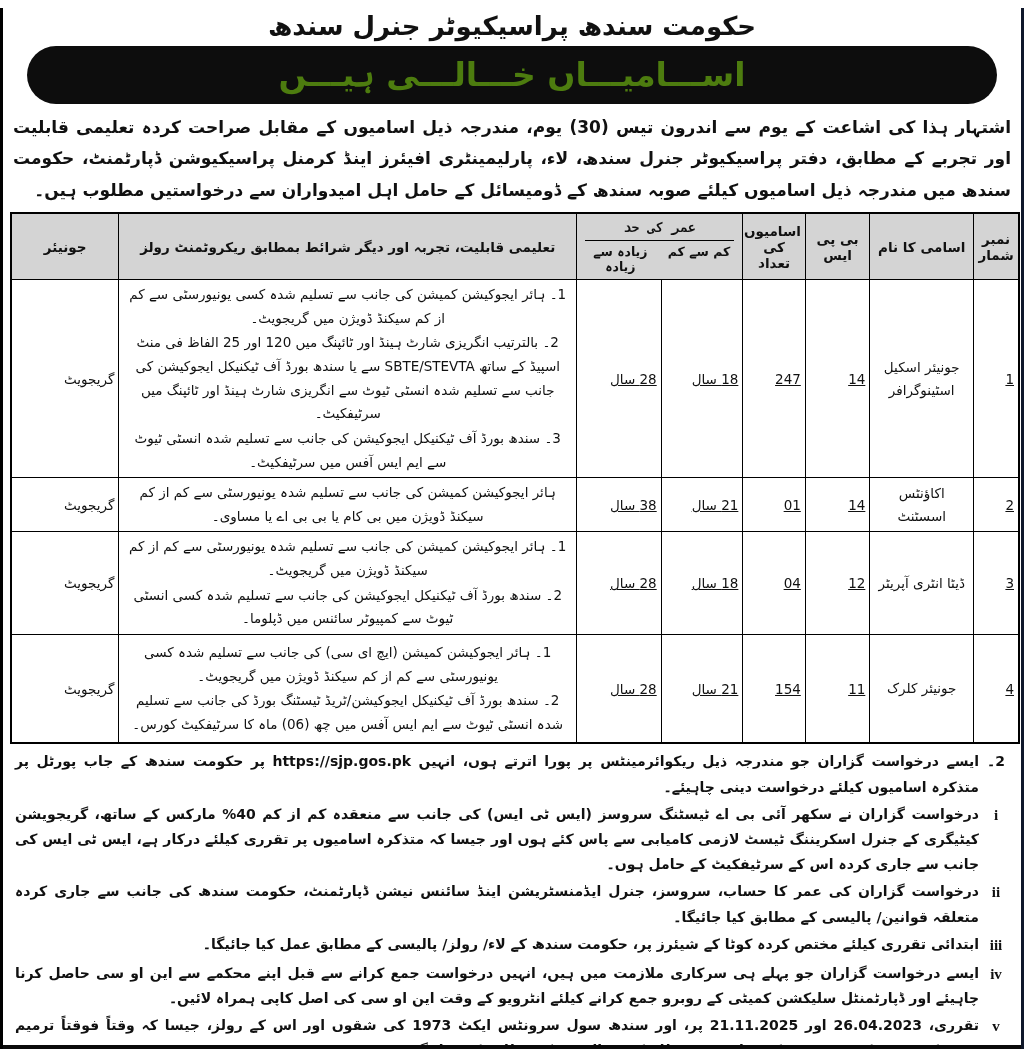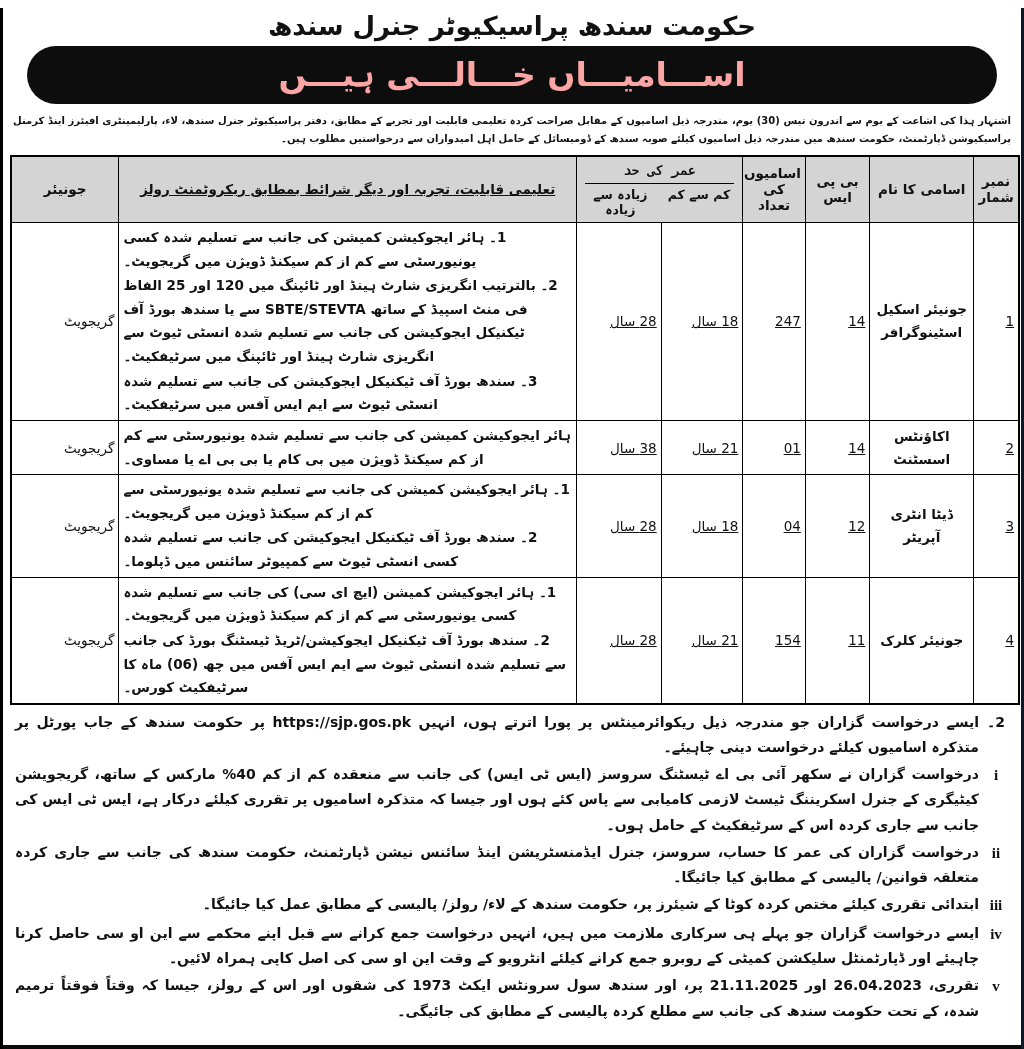--- a/index.html
+++ b/index.html
@@ -26,30 +26,30 @@
   }
   .banner{
     margin:4px 24px 8px 24px;
     height:58px;
     background:#0d0d0d;
     border-radius:34px;
     display:flex;align-items:center;justify-content:center;
   }
   .banner-text{
     direction:rtl;
-    color:#fca5a5;
+    color:#4d7c0f;
     font-size:33px;
     font-weight:bold;
     letter-spacing:1px;
     white-space:nowrap;
   }
   .intro{
     direction:rtl;
     margin:6px 10px 6px 10px;
-    font-size:10px;
+    font-size:17px;
     font-weight:600;
     line-height:1.85;
     text-align:justify;
   }
   
   table.vac{
     direction:rtl;
     border-collapse:collapse;
     table-layout:fixed;
     width:1010px;
@@ -62,41 +62,41 @@
     vertical-align:middle;
     box-sizing:border-box;
   }
   table.vac{border:2px solid #000;}
   table.vac th{
     background:#d4d4d4;
     font-weight:bold;
     text-align:center;
     height:62px;
   }
-  th.qual-h{vertical-align:top;padding-top:4px;text-decoration:underline;}
+  th.qual-h{vertical-align:top;padding-top:4px;}
   .age-head{padding:0;}
   .age-top{
     border-bottom:1.5px solid #000;
     padding:3px 6px 4px 6px;
     margin:0 4px;
     font-family:Liberation Mono, monospace;
   }
   .age-sub{display:flex;direction:rtl;font-size:12.5px;}
   .age-sub span{flex:1;padding:3px 1px;}
   td.center{text-decoration:underline;}
   td.qual{
-    text-align:left;
-    font-weight:700;
+    text-align:center;
+    font-weight:400;
     line-height:1.75;
     padding:4px 8px 4px 6px;
   }
   td.qual .q-item{margin:1px 0;}
   tr.r0{height:160px;} tr.r1{height:40px;} tr.r2{height:67px;} tr.r3{height:109px;}
   td.cat{text-align:right;font-weight:400;}
-  td.post{text-align:center;font-weight:700;line-height:1.7;}
+  td.post{text-align:center;font-weight:400;line-height:1.7;}
   
   .notes{
     direction:rtl;
     margin:5px 8px 0 8px;
     font-size:14px;
     font-weight:600;
     line-height:1.8;
   }
   .note{display:flex;direction:rtl;margin-bottom:2px;}
   .note .marker{

